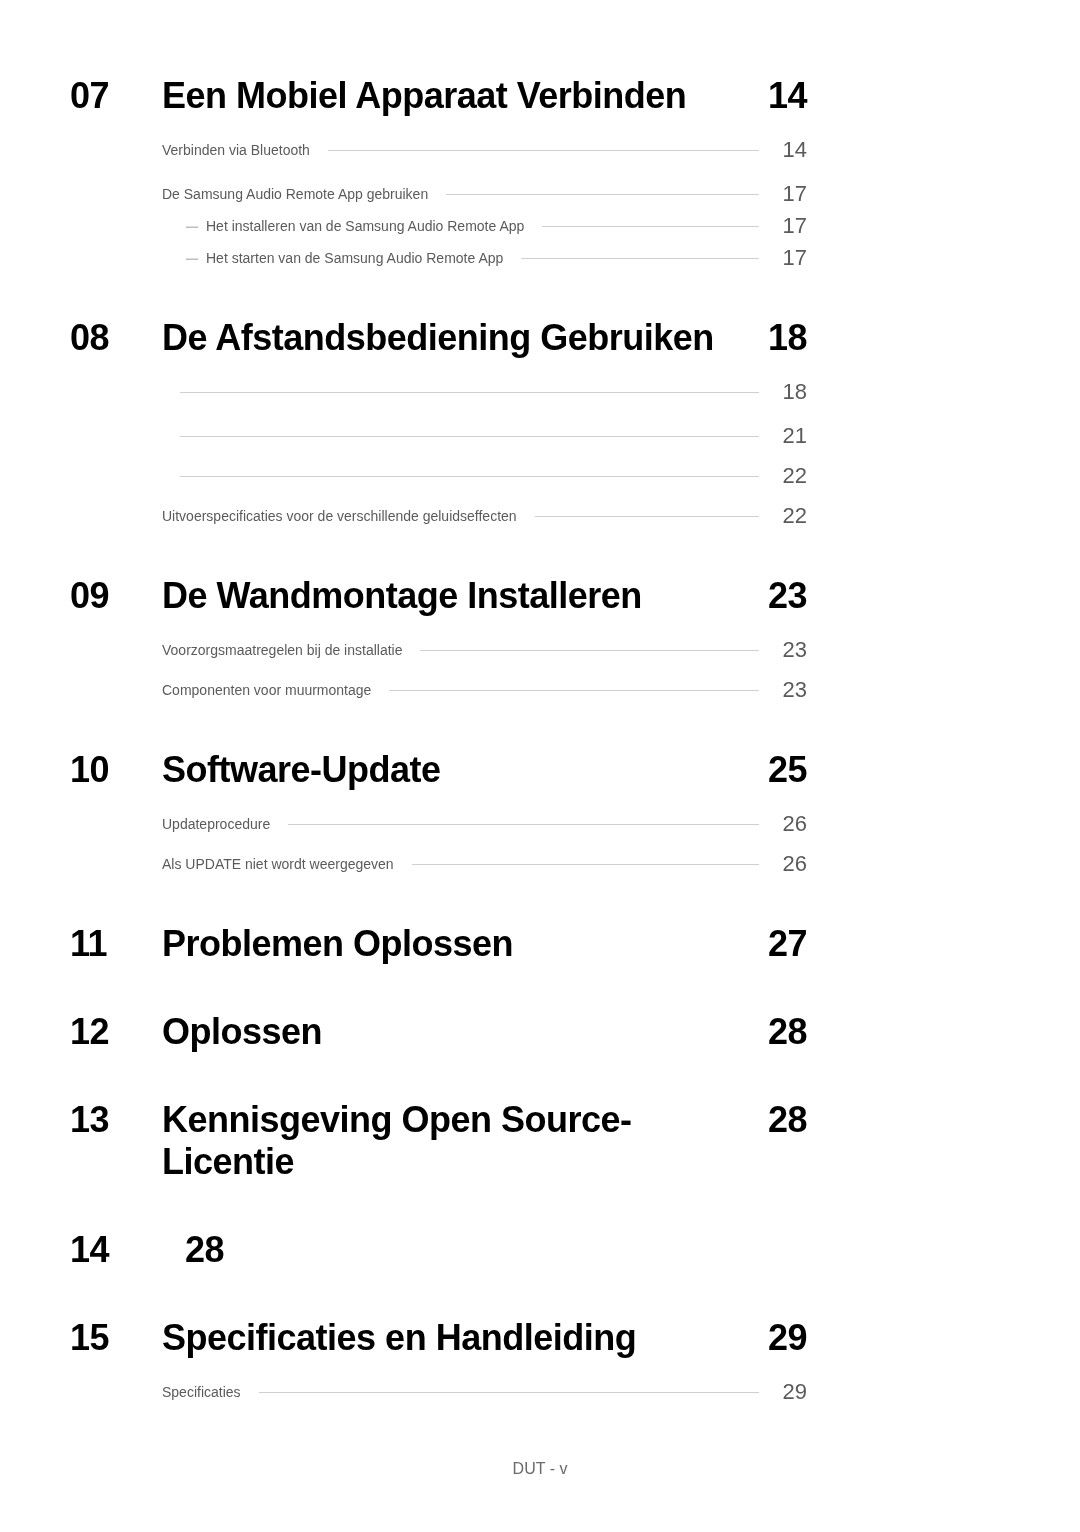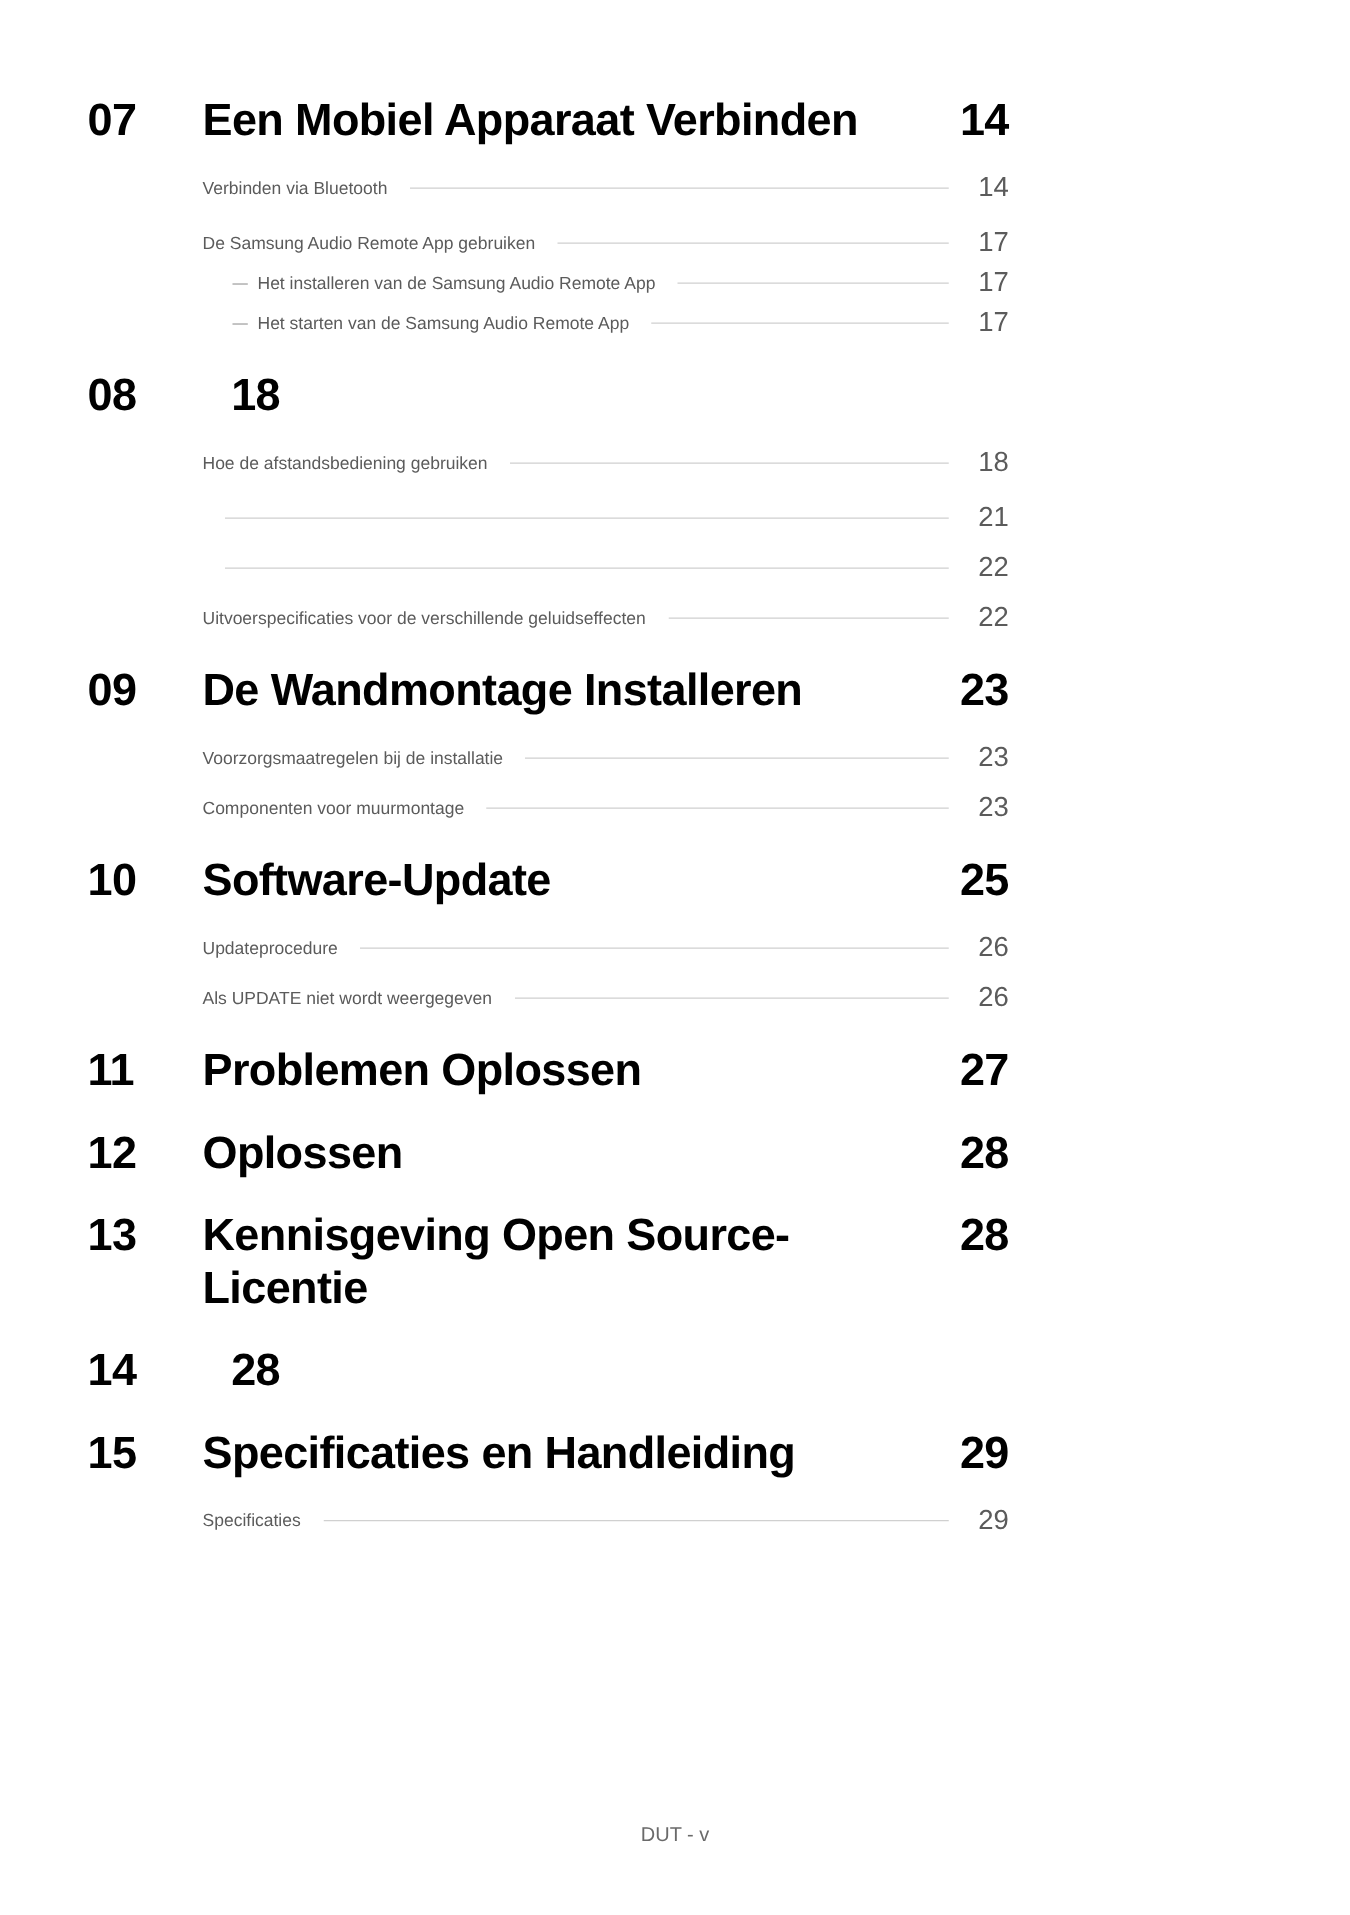--- a/index.html
+++ b/index.html
@@ -18,21 +18,21 @@
     box-sizing: border-box;
     width: 877px;
     height: 1532px;
     padding: 75px 70px 0 70px;
   }
   .toc-section {
     display: flex;
     align-items: baseline;
   }
   .toc-section.more-space {
-    margin-top: 24px;
+    margin-top: 46px;
   }
   .section-num {
     width: 92px;
     flex: 0 0 92px;
     font-size: 36px;
     font-weight: 700;
     letter-spacing: -0.5px;
   }
   .section-title {
     flex: 1 1 auto;
@@ -140,25 +140,25 @@
       </div>
       <div class="sub-sub-row">
         <span class="sub-sub-dash">–</span>
         <span class="sub-title">Het starten van de Samsung Audio Remote App</span>
         <span class="sub-leader"></span>
         <span class="sub-page">17</span>
       </div>
     </div>
     <div class="toc-section more-space">
       <div class="section-num">08</div>
+      <div class="section-title">De Afstandsbediening Gebruiken</div>
       <div class="section-page">18</div>
     </div>
     <div class="sub-group">
       <div class="sub-row">
-        <span class="sub-title">Hoe de afstandsbediening gebruiken</span>
         <span class="sub-leader"></span>
         <span class="sub-page">18</span>
       </div>
     </div>
     <div class="sub-group second-group">
       <div class="sub-row">
         <span class="sub-leader"></span>
         <span class="sub-page">21</span>
       </div>
       <div class="sub-row">

